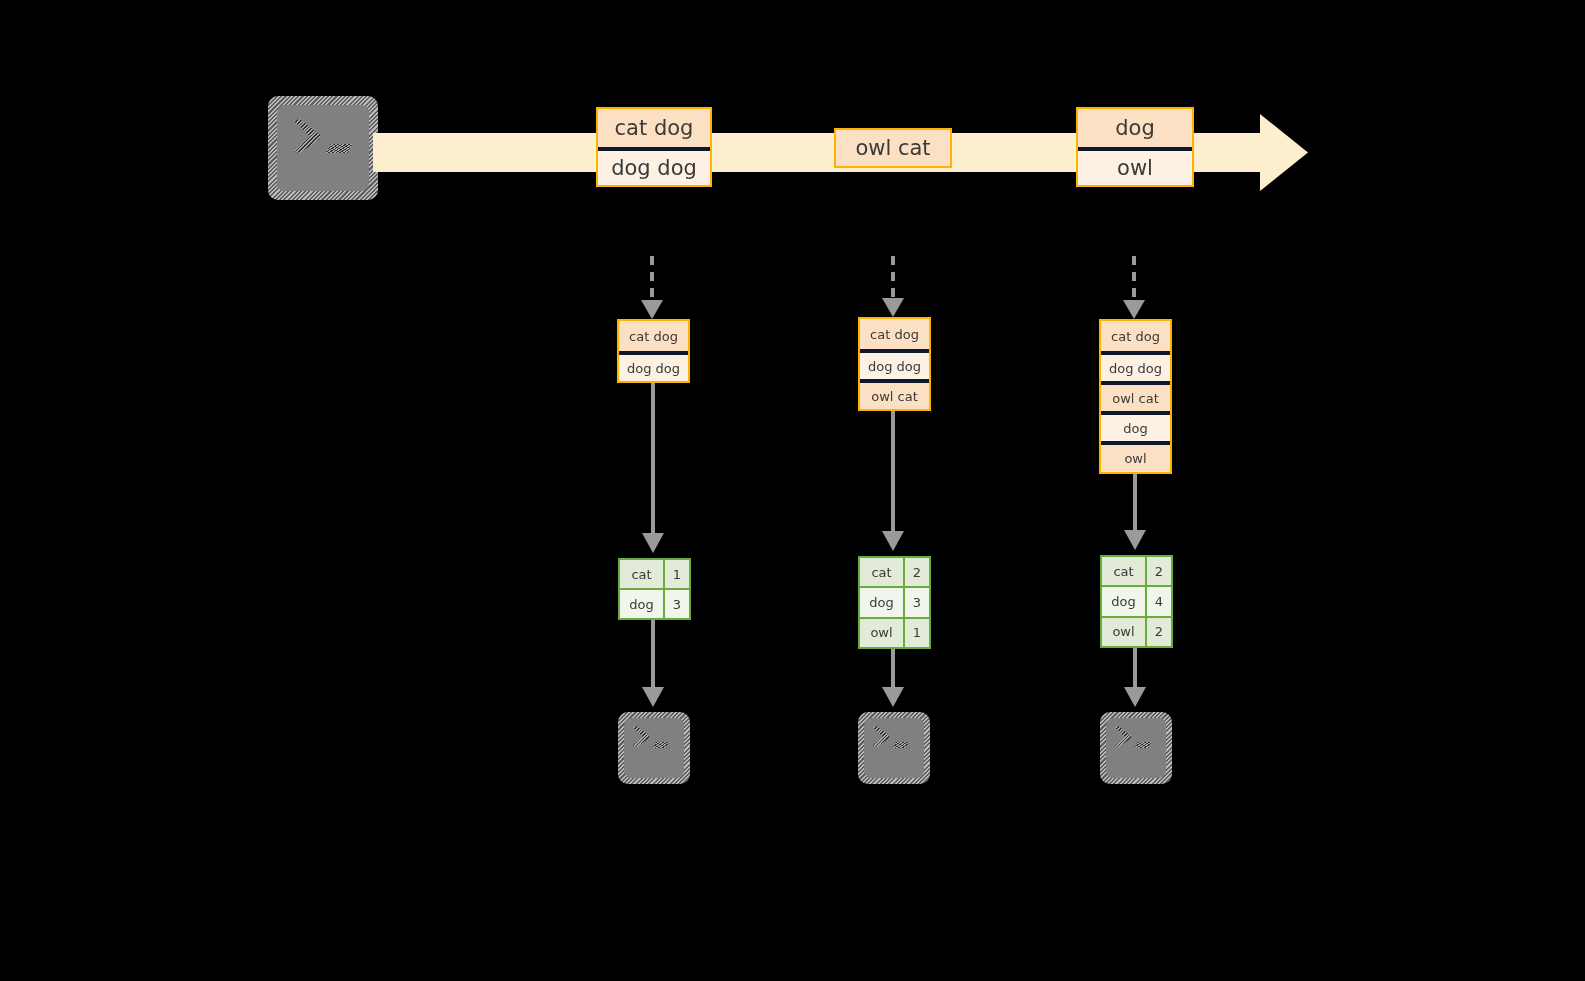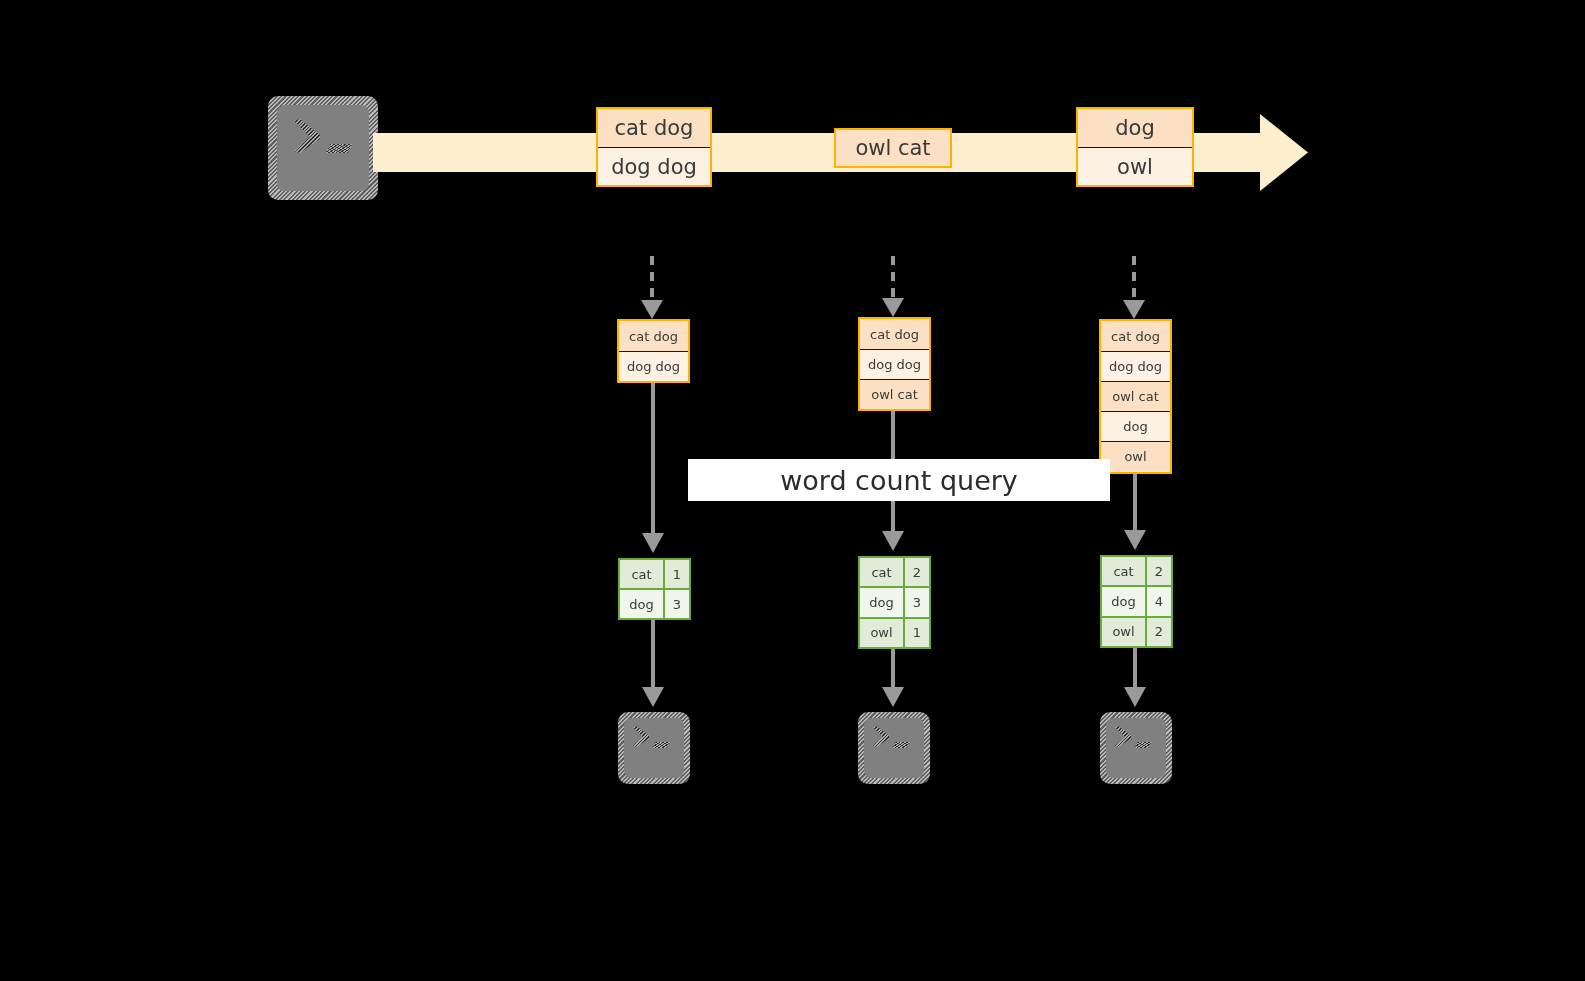--- a/index.html
+++ b/index.html
@@ -73,21 +73,21 @@
   .evt-row {
     box-sizing: border-box;
     display: flex;
     align-items: center;
     justify-content: center;
     color: #3a3a3a;
     white-space: nowrap;
   }
   .evt-row.dark  { background: #fce0c4; }
   .evt-row.light { background: #fdf1e4; }
-  .evt-row + .evt-row { border-top: 1px solid #0f172a; }
+  .evt-row + .evt-row { border-top: 4px solid #0f172a; }
 
   
   .res-box {
     position: absolute;
     box-sizing: border-box;
     border: 2px solid #6aab3e;
     background: #eef4e8;
     display: flex;
     flex-direction: column;
   }
@@ -268,15 +268,14 @@
   <div class="conn-line" style="left:1133px; top:648px; width:4px; height:44px;"></div>
   <div class="conn-head" style="left:1124px; top:687px; width:22px; height:20px;"></div>
 
   <div class="terminal" style="left:1100px; top:712px; width:72px; height:72px;">
     <div class="hatch-border"></div>
     <div class="body" style="left:6px; top:6px; width:60px; height:60px;"></div>
     <div class="glyph-chevron" style="left:15px; top:14px; width:16px; height:21px;"></div>
     <div class="glyph-underscore" style="left:36px; top:30px; width:14px; height:6px; transform:skewX(-28deg);"></div>
   </div>
 
-  <div class="query-label" style="left:688px; top:459px; width:422px; height:42px; font-size:27px;">word count query</div>
 
 </div>
 
 </body></html>

